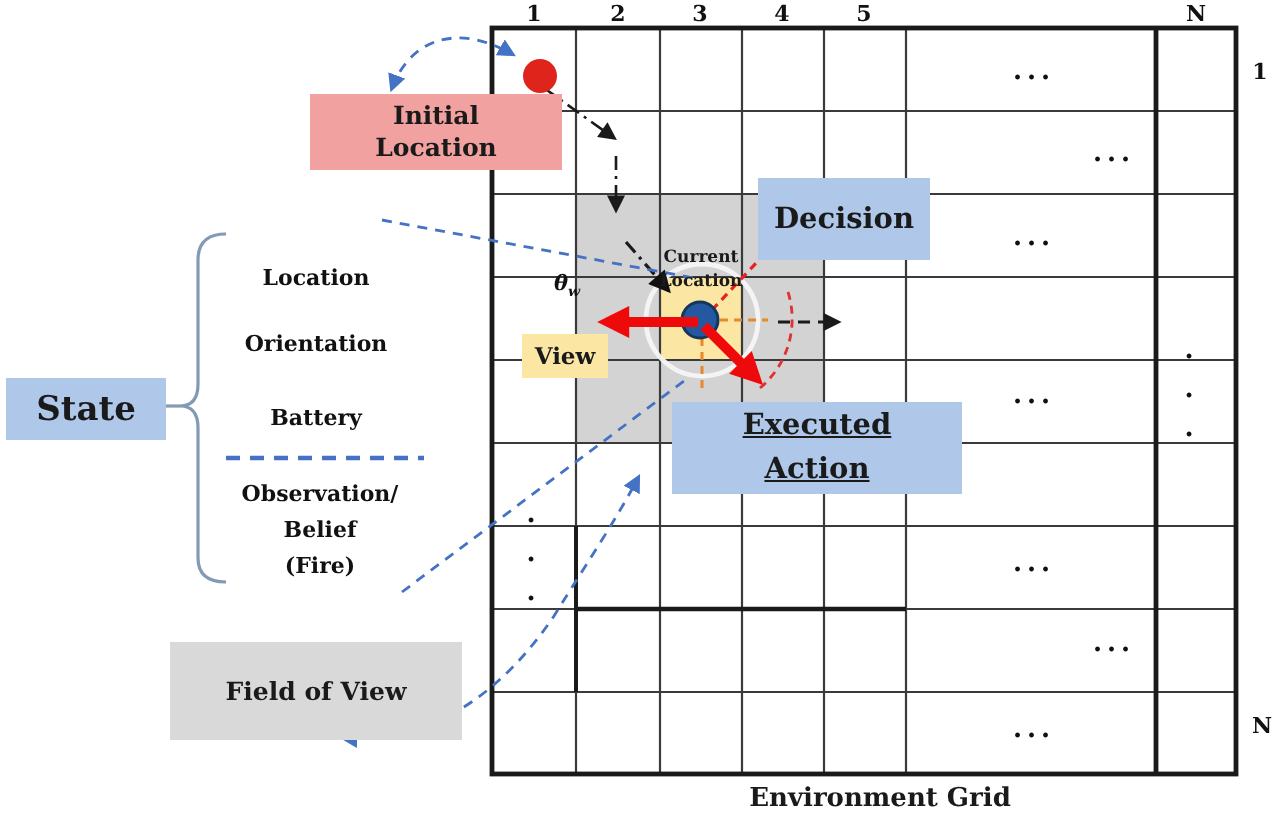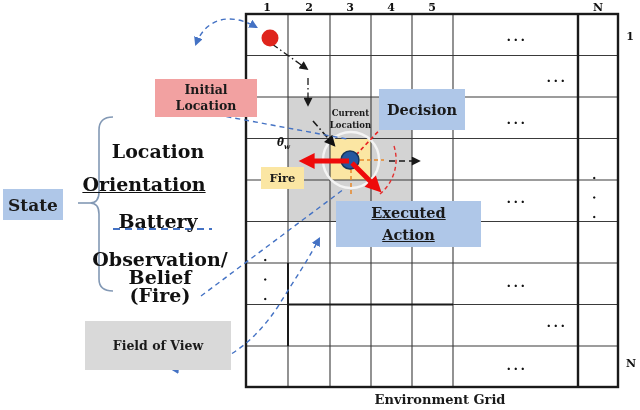--- a/index.html
+++ b/index.html
@@ -11,21 +11,21 @@
        text-align:center;font-weight:bold;color:#1a1a1a;}
   .center{transform:translate(-50%,-50%);}
   .blue-box{background:var(--box-blue,#AFC7E8);}
   .pink-box{background:var(--box-pink,#F2A1A1);}
   .yellow-box{background:var(--box-yellow,#FBE6A3);}
   .gray-box{background:var(--box-gray,#D9D9D9);}
   .gridnum{font-size:11px;font-weight:600;}
   .dots{font-size:13px;font-weight:bold;letter-spacing:2.5px;white-space:nowrap;}
   .vdots{font-size:13px;font-weight:bold;letter-spacing:15px;white-space:nowrap;
          transform:translate(-50%,-50%) rotate(90deg);}
-  .state-item{font-size:19px;font-weight:bold;white-space:nowrap;margin-top:12px;}
+  .state-item{font-size:11px;font-weight:bold;white-space:nowrap;}
   .small-cell-text{line-height:1.45;}
   .theta{font-style:italic;font-size:10.5px;font-weight:bold;}
   .theta sub{font-size:7px;}
 </style>
 </head>
 <body>
 
 <div id="stage">
 
   <svg class="layer" width="640" height="410" viewBox="0 0 640 410">
@@ -125,38 +125,38 @@
   <span class="lbl dots center" style="left:557px;top:77px;">...</span>
   <span class="lbl dots center" style="left:517px;top:119px;">...</span>
   <span class="lbl dots center" style="left:517px;top:198px;">...</span>
   <span class="lbl dots center" style="left:468px;top:239px;">...</span>
   <span class="lbl dots center" style="left:517px;top:282px;">...</span>
   <span class="lbl dots center" style="left:557px;top:322px;">...</span>
   <span class="lbl dots center" style="left:517px;top:365px;">...</span>
   <span class="lbl vdots" style="left:597px;top:205px;">...</span>
   <span class="lbl vdots" style="left:268px;top:287px;">...</span>
 
-  <div class="box small-cell-text" style="left:330px;top:99px;width:41px;height:38px;font-size:8.5px;align-items:flex-start;padding-top:8px;">Current Location</div>
+  <div class="box small-cell-text" style="left:330px;top:99px;width:41px;height:38px;font-size:8.5px;align-items:flex-start;padding-top:24px;">Current Location</div>
 
-  <div class="box pink-box" style="left:155px;top:47px;width:78px;height:38px;font-size:12.5px;line-height:1.3;padding:0 12px;margin-top:32px;">Initial Location</div>
+  <div class="box pink-box" style="left:155px;top:47px;width:78px;height:38px;font-size:12.5px;line-height:1.3;padding:0 24px;">Initial Location</div>
 
   <div class="box blue-box" style="left:379px;top:89px;width:86px;height:41px;font-size:14.5px;">Decision</div>
 
-  <div class="box yellow-box" style="left:261px;top:167px;width:43px;height:22px;font-size:11.5px;">Fire</div>
+  <div class="box yellow-box" style="left:261px;top:167px;width:43px;height:22px;font-size:11.5px;">View</div>
 
   <span class="lbl theta" style="left:277px;top:136px;"><span>θ</span><sub>w</sub></span>
 
 
   <div class="box blue-box" style="left:336px;top:201px;width:117px;height:46px;font-size:14.5px;line-height:1.5;padding:0 14px;text-decoration:underline;">Executed Action</div>
 
   <div class="box gray-box" style="left:85px;top:321px;width:110px;height:41px;font-size:12.5px;line-height:1.4;padding:4px 18px;">Field of View</div>
 
-  <div class="box blue-box" style="left:3px;top:189px;width:60px;height:31px;font-size:17px;">State</div>
+  <div class="box blue-box" style="left:3px;top:189px;width:80px;height:31px;font-size:17px;">State</div>
   <span class="lbl state-item center" style="left:158px;top:139px;">Location</span>
-  <span class="lbl state-item center" style="left:144px;top:172px;text-decoration:underline;">Orientation</span>
+  <span class="lbl state-item center" style="left:158px;top:172px;">Orientation</span>
   <span class="lbl state-item center" style="left:158px;top:209px;">Battery</span>
   <span class="lbl state-item center" style="left:160px;top:247px;">Observation/</span>
   <span class="lbl state-item center" style="left:160px;top:265px;">Belief</span>
   <span class="lbl state-item center" style="left:160px;top:283px;">(Fire)</span>
 
   <div class="box" style="left:370px;top:390px;width:140px;height:18px;font-size:13px;background:transparent;">Environment Grid</div>
 
 </div>
 
 </body></html>

